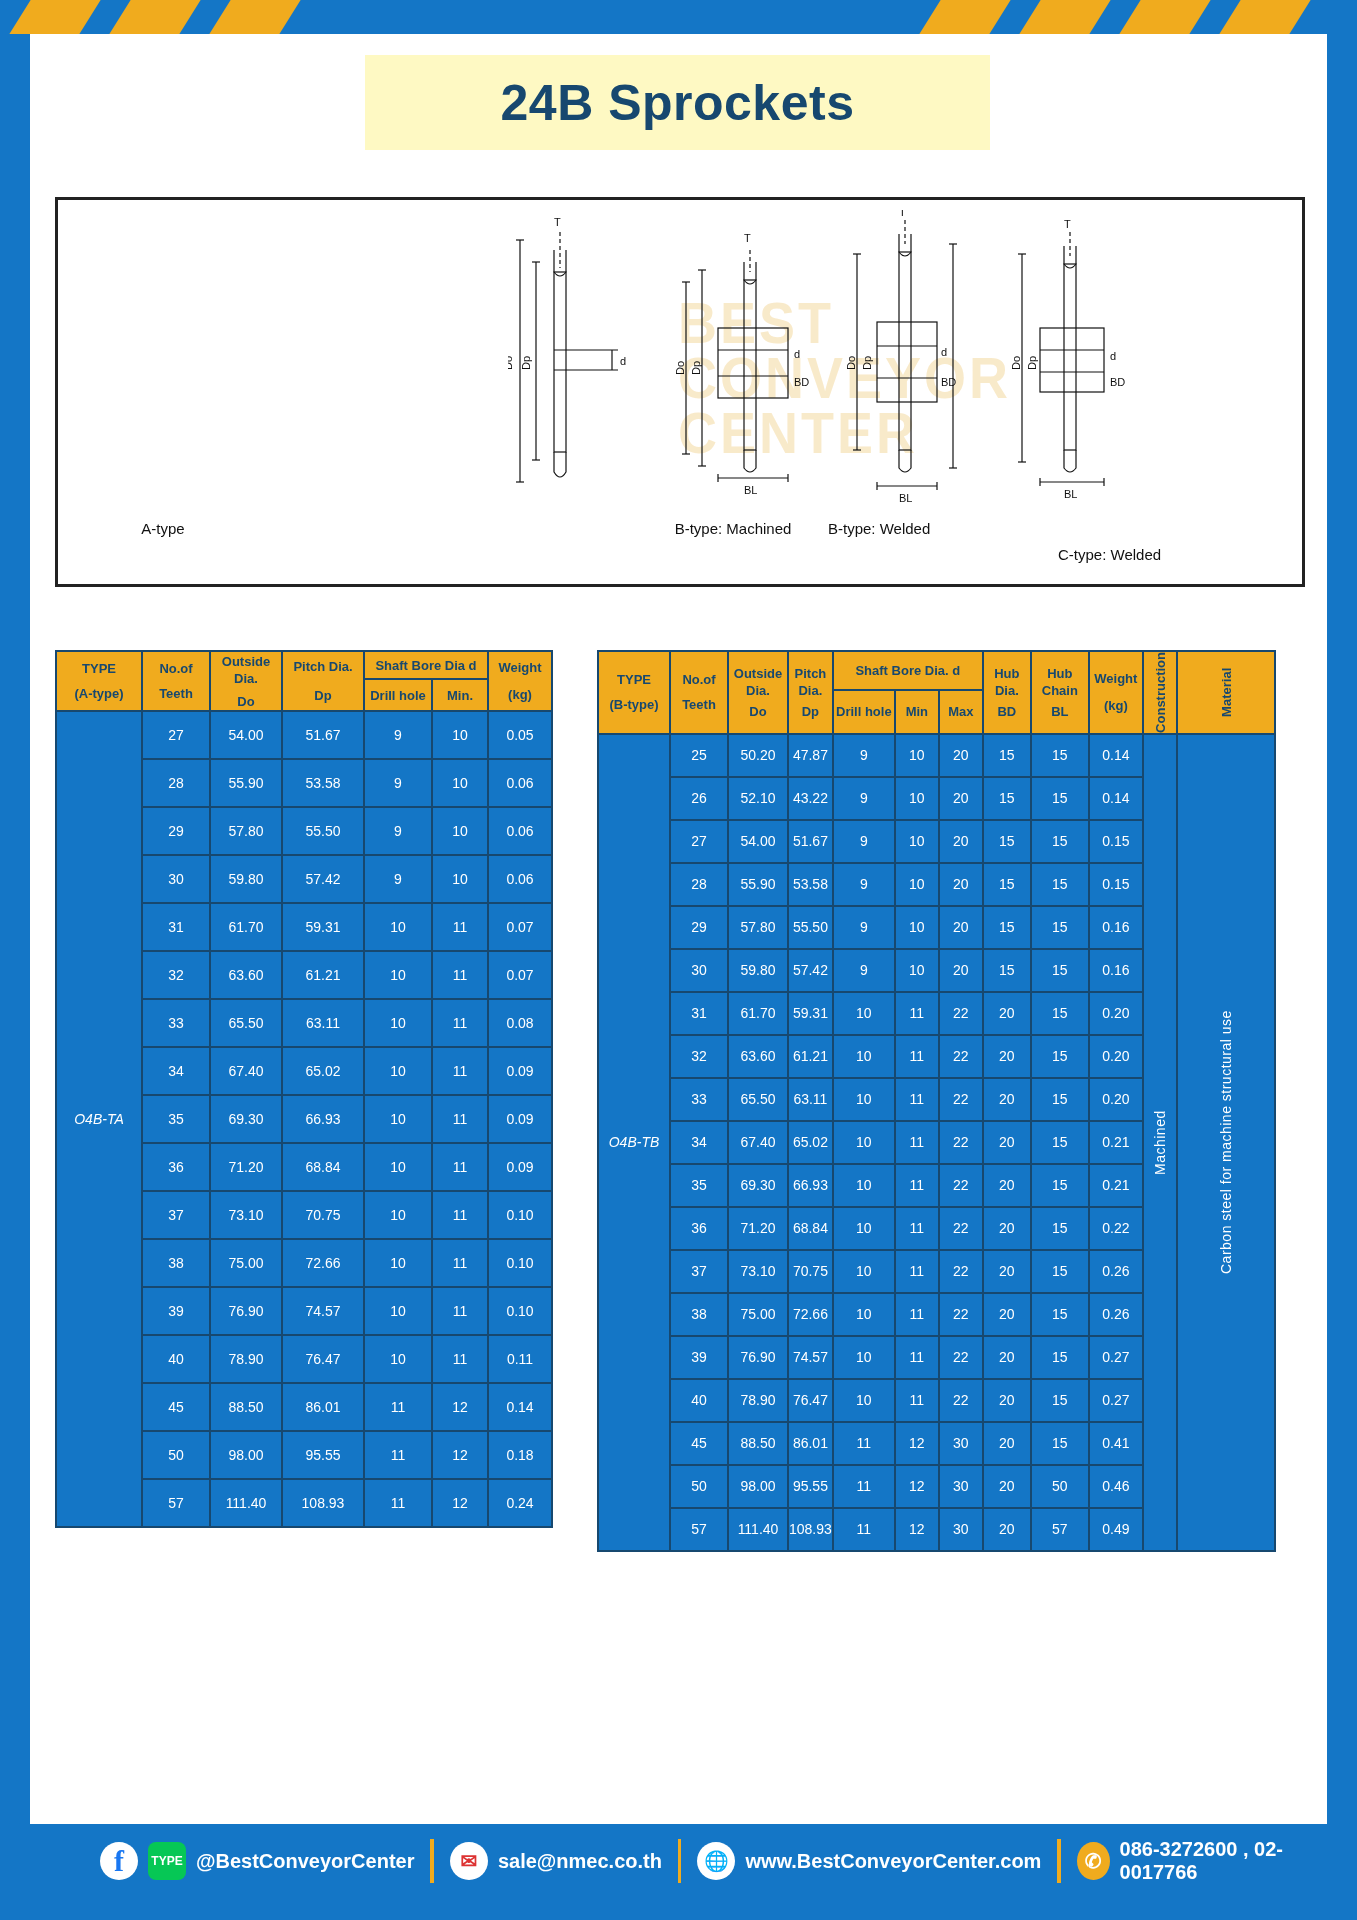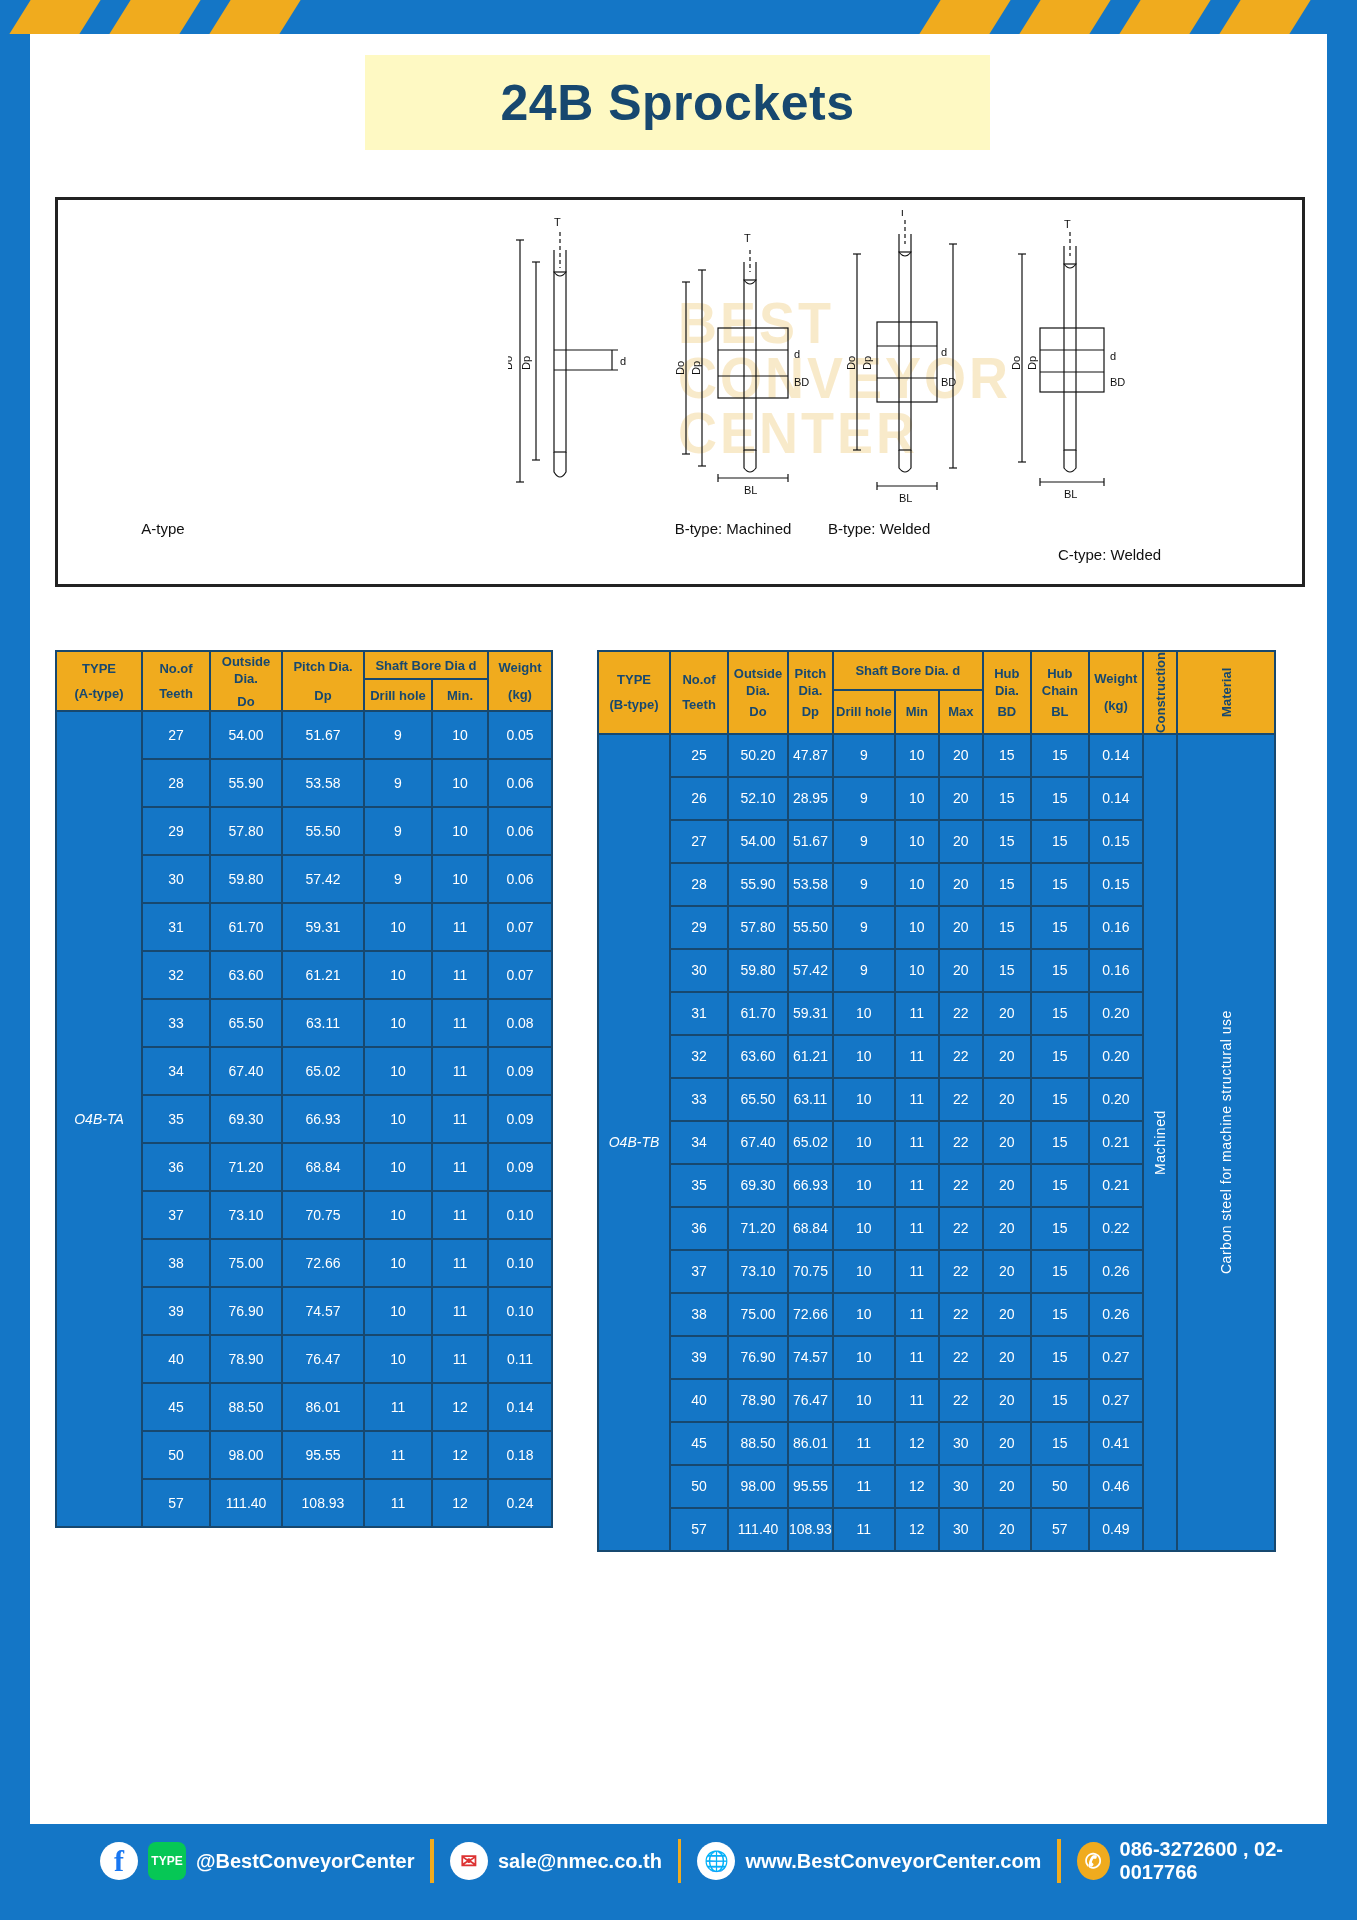--- a/index.html
+++ b/index.html
@@ -500,21 +500,21 @@
           <td style="height: 43px;">20</td>
           <td style="height: 43px;">15</td>
           <td style="height: 43px;">15</td>
           <td style="height: 43px;">0.14</td>
           <td rowspan="19" class="vert" style="height: 43px;">Machined</td>
           <td rowspan="19" class="vert" style="height: 43px;">Carbon steel for machine structural use</td>
         </tr>
         <tr>
           <td style="height: 43px;">26</td>
           <td style="height: 43px;">52.10</td>
-          <td style="height: 43px;">28.95</td>
+          <td style="height: 43px;">43.22</td>
           <td style="height: 43px;">9</td>
           <td style="height: 43px;">10</td>
           <td style="height: 43px;">20</td>
           <td style="height: 43px;">15</td>
           <td style="height: 43px;">15</td>
           <td style="height: 43px;">0.14</td>
         </tr>
         <tr>
           <td style="height: 43px;">27</td>
           <td style="height: 43px;">54.00</td>

